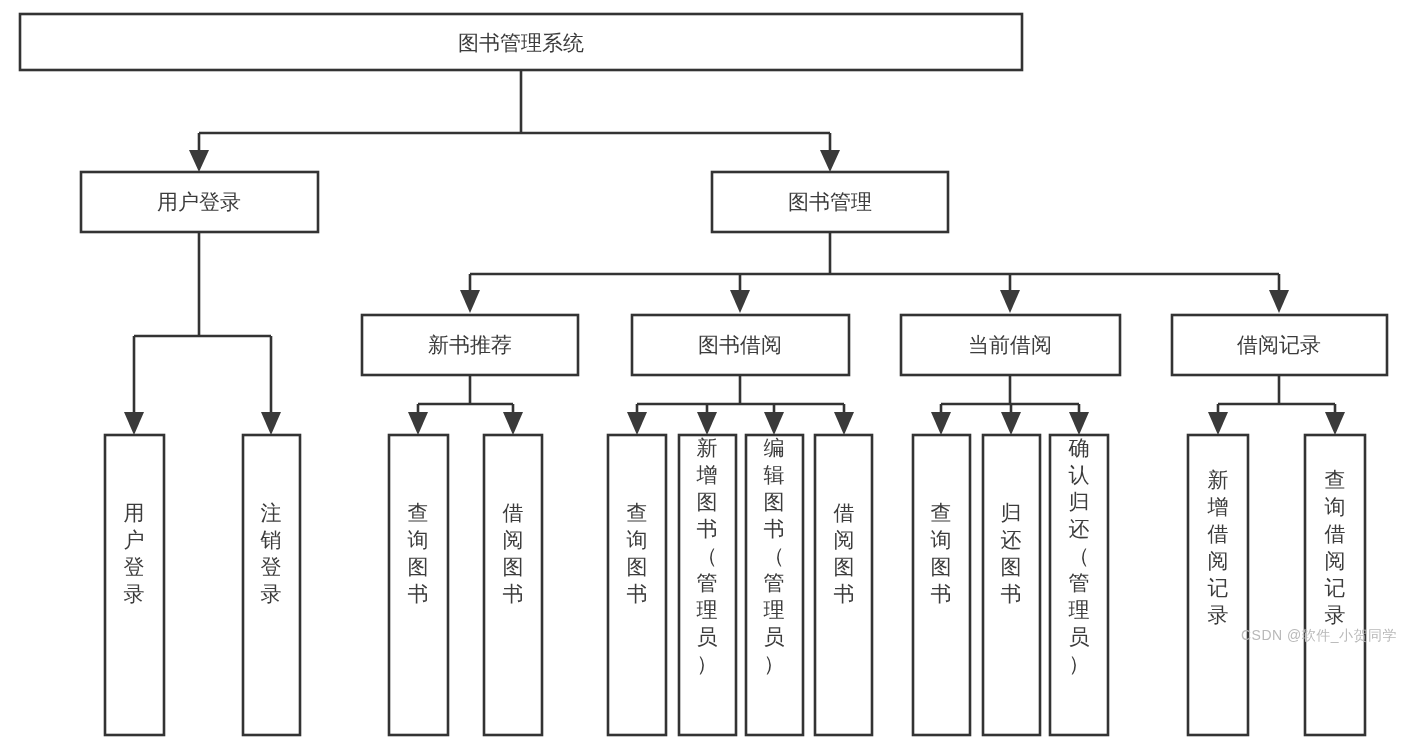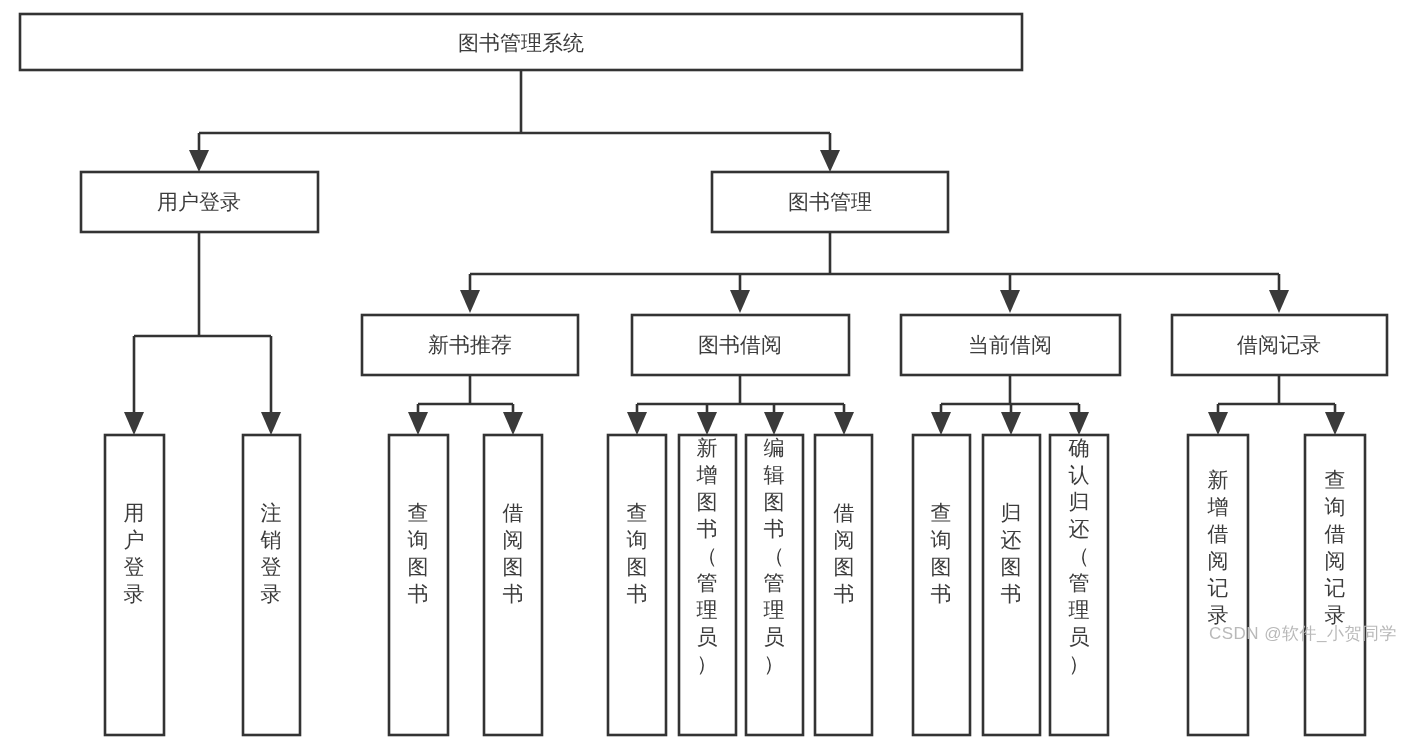--- a/index.html
+++ b/index.html
@@ -52,21 +52,21 @@
     font-family: "Liberation Sans", "DejaVu Sans", sans-serif;
     font-size: 21px;
     fill: #3c3c3c;
     text-anchor: middle;
   }
   .watermark {
     position: absolute;
     right: 8px;
     bottom: 4px;
     font-family: "Liberation Sans", "DejaVu Sans", sans-serif;
-    font-size: 17px;
+    font-size: 14px;
     color: #b9b9b9;
     letter-spacing: 0.5px;
     white-space: nowrap;
     user-select: none;
   }
 </style>
 </head>
 <body>
 
 <div id="diagram-root">

